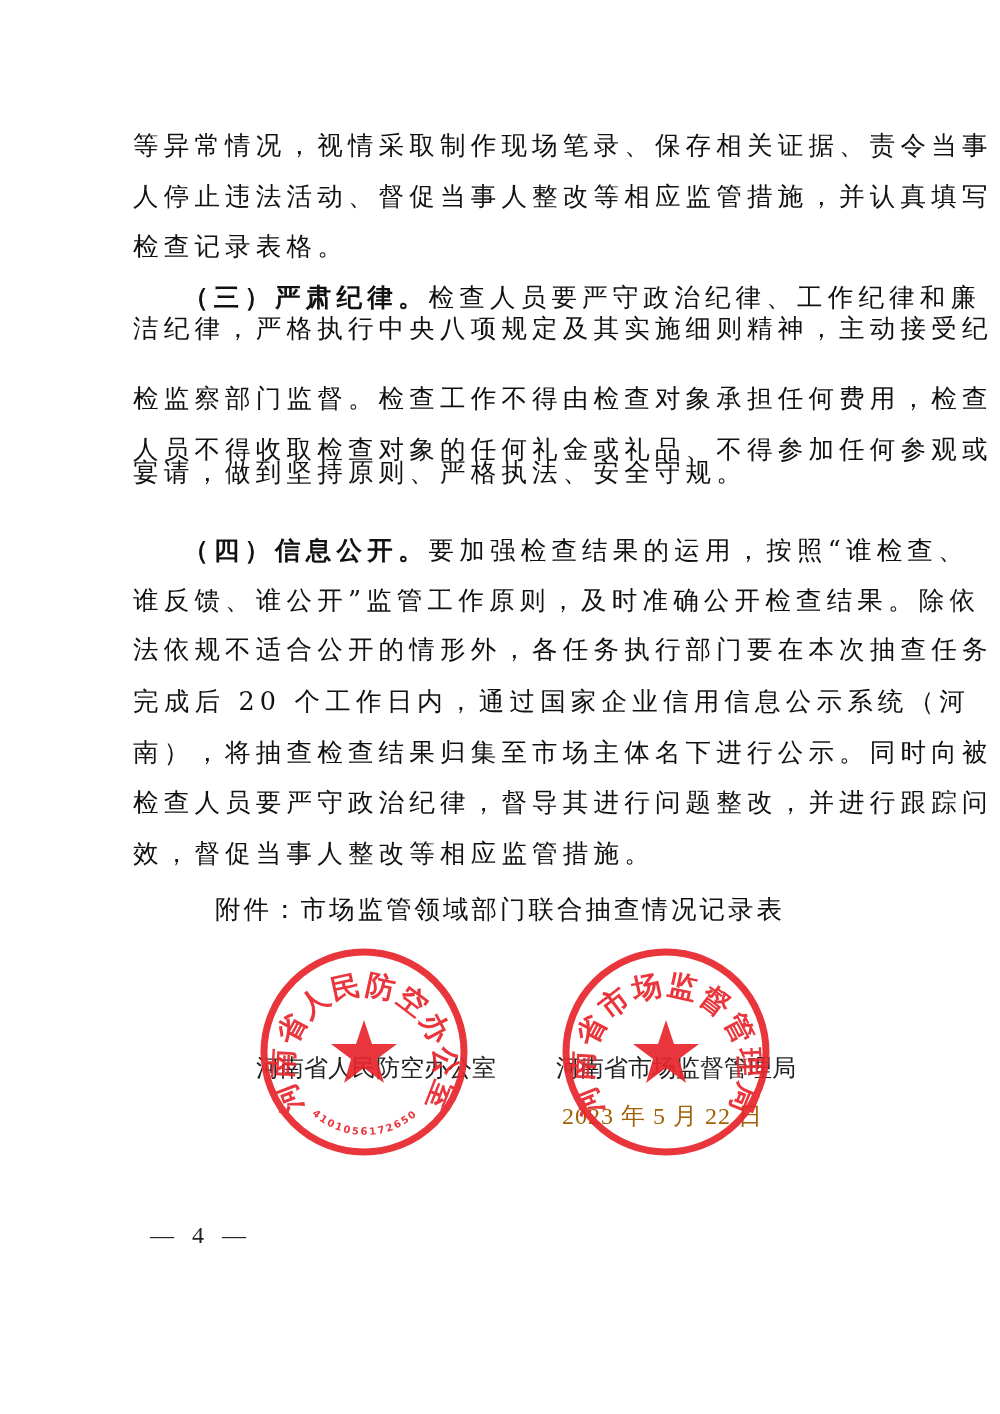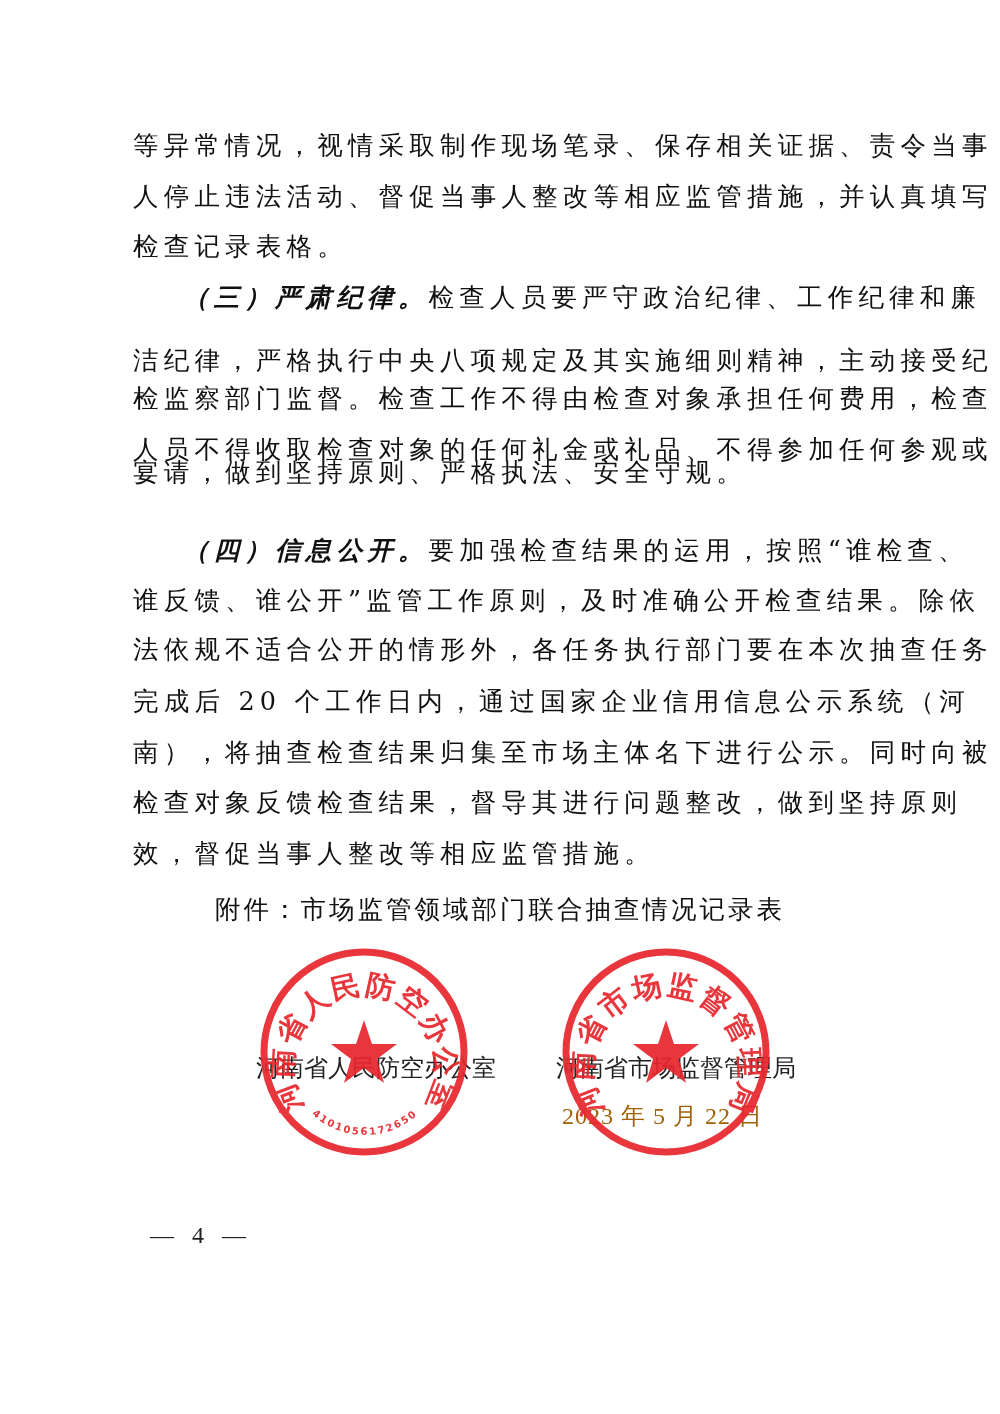--- a/index.html
+++ b/index.html
@@ -2,52 +2,52 @@
 <html><head>
   <meta charset="utf-8">
   <style>
     html, body { margin: 0; padding: 0; background: #ffffff; }
     body { width: 1000px; height: 1414px; position: relative; overflow: hidden;
            font-family: "DejaVu Serif", "Liberation Serif", serif; color: #111111; }
     .page { position: absolute; left: 0; top: 0; width: 1000px; height: 1414px; }
     .line { position: absolute; left: 133px; width: 740px; font-size: 25.5px;
             line-height: 32px; white-space: nowrap; letter-spacing: 5.2px; }
     .indent { left: 183px; width: 690px; }
-    .bold { font-weight: bold; font-style: italic; }
+    .bold { font-weight: bold; }
     .attach { position: absolute; left: 183px; top: 893px; font-size: 25.5px;
               line-height: 32px; white-space: nowrap; letter-spacing: 3px; margin-left: 32px; }
     .signer { position: absolute; font-size: 24px; line-height: 30px;
               white-space: nowrap; font-family: "DejaVu Sans", sans-serif; color: #222; }
     .date { position: absolute; font-size: 24px; line-height: 30px; white-space: nowrap;
             font-family: Liberation Serif, serif; color: #a16207; letter-spacing: 1px; }
     .seal { position: absolute; }
     .pageno { position: absolute; left: 150px; top: 1222px; font-size: 24px;
               font-family: "Liberation Serif", serif; color: #222; letter-spacing: 6px; }
   </style>
 </head>
 <body>
 
 <div class="page">
 
   <div class="line" style="top:129px">等异常情况，视情采取制作现场笔录、保存相关证据、责令当事</div>
   <div class="line" style="top:180px">人停止违法活动、督促当事人整改等相应监管措施，并认真填写</div>
   <div class="line" style="top:230px">检查记录表格。</div>
 
   <div class="line indent" style="top:281px"><span class="bold">（三）严肃纪律。</span><span>检查人员要严守政治纪律、工作纪律和廉</span></div>
-  <div class="line" style="top:344px">洁纪律，严格执行中央八项规定及其实施细则精神，主动接受纪</div>
+  <div class="line" style="top:312px">洁纪律，严格执行中央八项规定及其实施细则精神，主动接受纪</div>
   <div class="line" style="top:382px">检监察部门监督。检查工作不得由检查对象承担任何费用，检查</div>
   <div class="line" style="top:433px">人员不得收取检查对象的任何礼金或礼品、不得参加任何参观或</div>
   <div class="line" style="top:456px">宴请，做到坚持原则、严格执法、安全守规。</div>
 
   <div class="line indent" style="top:534px"><span class="bold">（四）信息公开。</span><span>要加强检查结果的运用，按照“谁检查、</span></div>
   <div class="line" style="top:584px">谁反馈、谁公开”监管工作原则，及时准确公开检查结果。除依</div>
   <div class="line" style="top:633px">法依规不适合公开的情形外，各任务执行部门要在本次抽查任务</div>
   <div class="line" style="top:685px">完成后 20 个工作日内，通过国家企业信用信息公示系统（河</div>
   <div class="line" style="top:736px">南），将抽查检查结果归集至市场主体名下进行公示。同时向被</div>
-  <div class="line" style="top:786px">检查对象反馈检查结果，督导其进行问题整改，做到坚持原则</div>
+  <div class="line" style="top:786px">检查人员要严守政治纪律，督导其进行问题整改，并进行跟踪问</div>
   <div class="line" style="top:837px">效，督促当事人整改等相应监管措施。</div>
 
   <div class="attach">附件：市场监管领域部门联合抽查情况记录表</div>
 
   <div class="signer" style="left:256px; top:1053px">河南省人民防空办公室</div>
   <div class="signer" style="left:556px; top:1053px">河南省市场监督管理局</div>
   <div class="date" style="left:562px; top:1101px">2023 年 5 月 22 日</div>
 
   <svg class="seal" style="left:258px; top:946px; opacity:0.92" width="212" height="212" viewBox="0 0 212 212">
     <defs>

